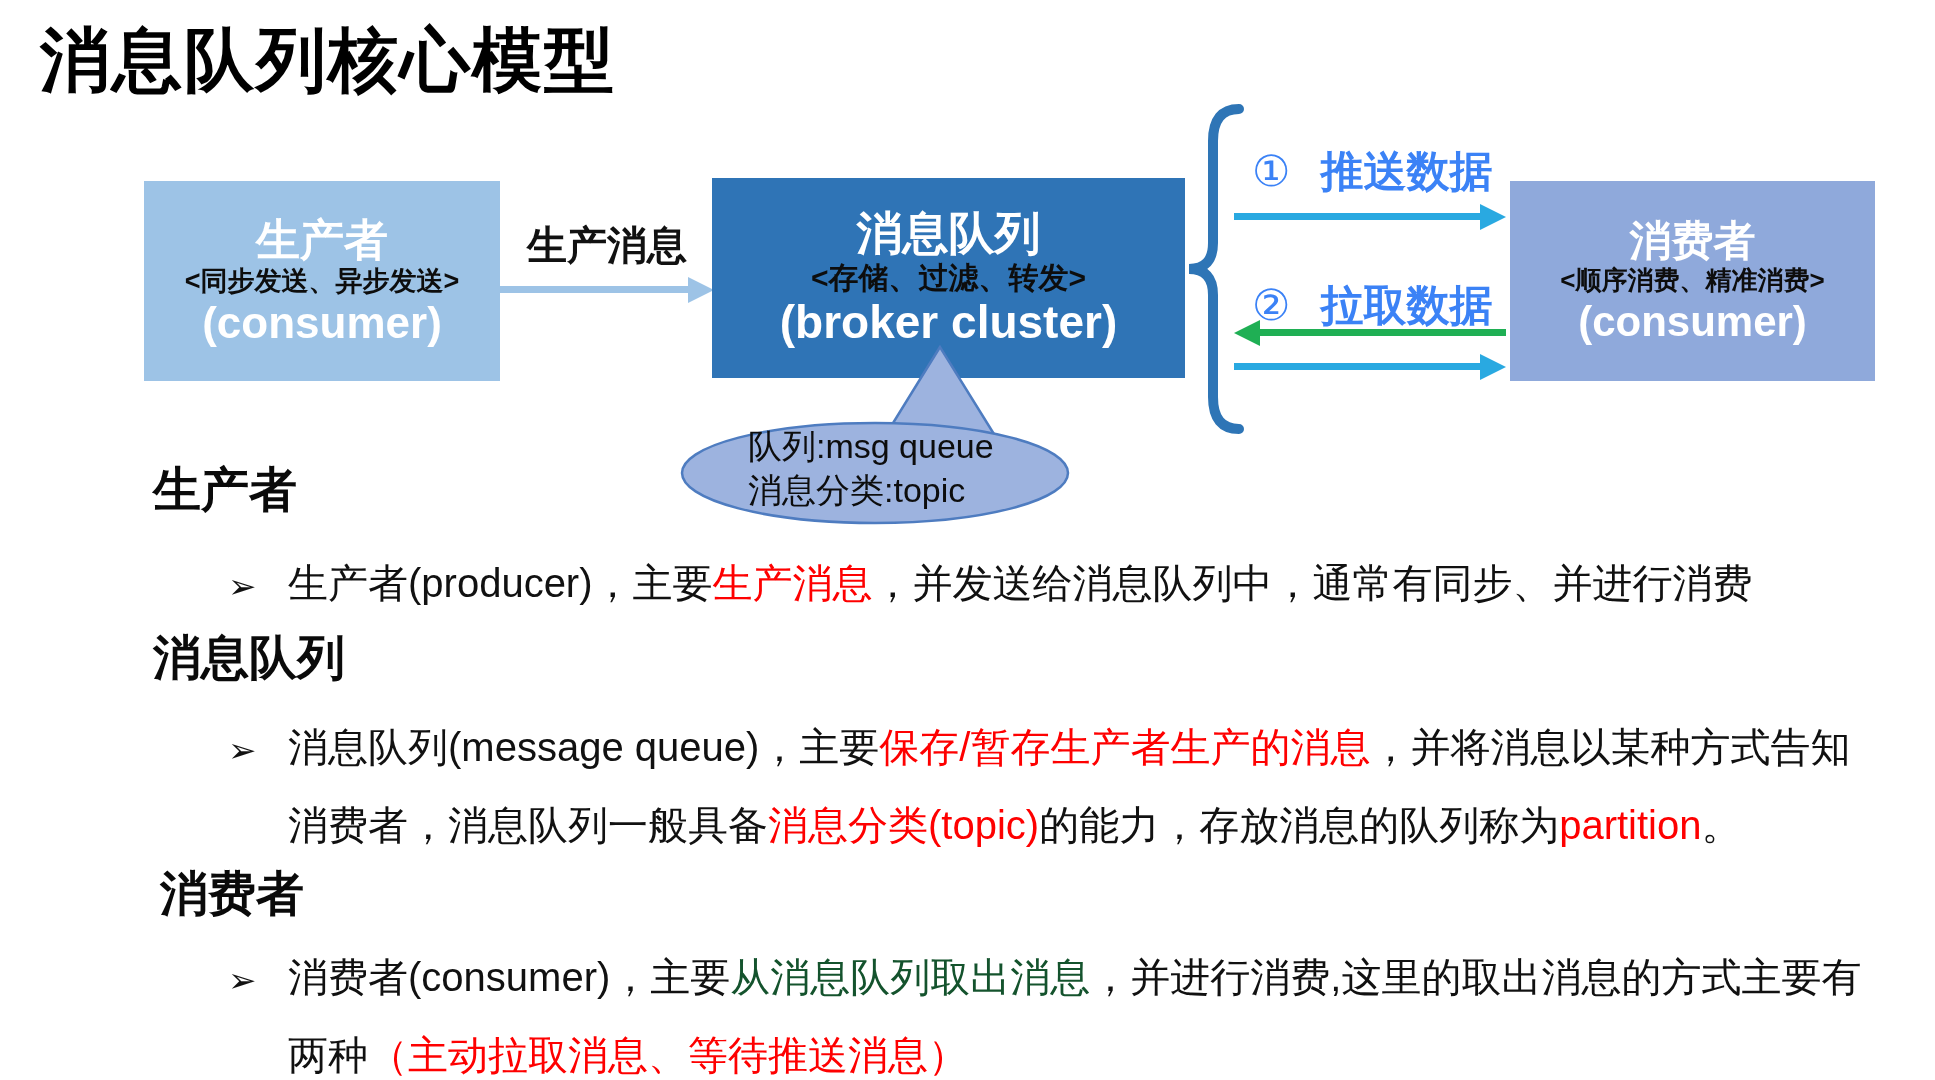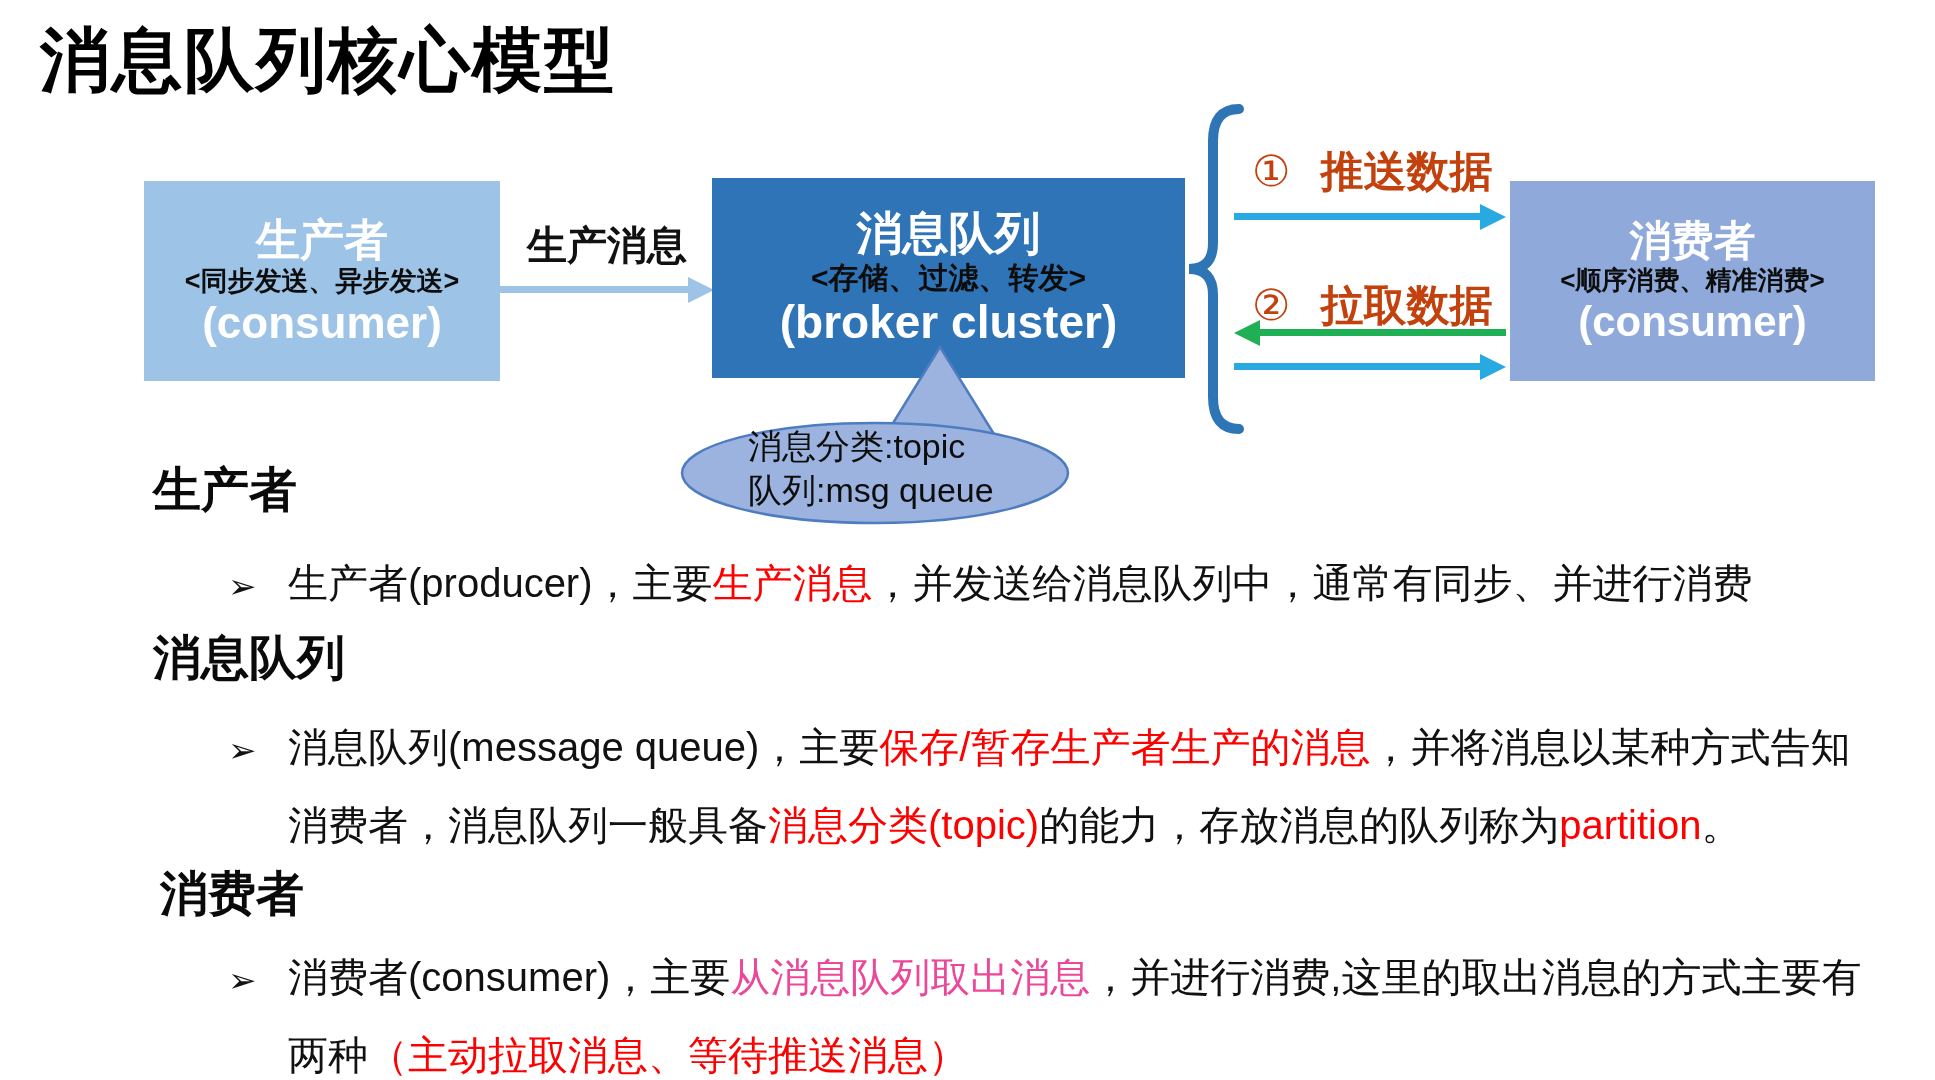--- a/index.html
+++ b/index.html
@@ -43,21 +43,21 @@
   .push-arrow{left:1234px;top:203px;width:272px;}
   .push-arrow .shaft,.pull-return-arrow .shaft{left:0;width:246px;}
   .push-arrow .head,.pull-return-arrow .head{right:0;border-top:13px solid transparent;
       border-bottom:13px solid transparent;border-left:26px solid var(--arrow-blue);}
   .pull-arrow{left:1234px;top:319px;width:272px;}
   .pull-arrow .shaft{left:26px;width:246px;background:var(--arrow-green);}
   .pull-arrow .head{left:0;border-top:13px solid transparent;border-bottom:13px solid transparent;
                     border-right:26px solid var(--arrow-green);}
   .pull-return-arrow{left:1234px;top:353px;width:272px;}
   
-  .step{position:absolute;left:1252px;font-size:43px;font-weight:600;color:#c2410c;white-space:nowrap;}
+  .step{position:absolute;left:1252px;font-size:43px;font-weight:600;color:#3b82f6;white-space:nowrap;}
   .step .num{margin-right:30px;font-weight:400;}
   .step1{top:143px;}
   .step2{top:277px;}
   
   .brace-svg{position:absolute;left:1183px;top:103px;}
   .brace-svg path{stroke:var(--brace);stroke-width:10;fill:none;stroke-linecap:round;}
   
   .bubble-svg{position:absolute;left:660px;top:335px;}
   .bubble-svg .shape{fill:var(--bubble-fill);stroke:var(--bubble-border);stroke-width:2.5;}
   .bubble-text{position:absolute;left:748px;top:424px;font-size:34px;line-height:44px;
@@ -127,32 +127,32 @@
     <div class="bt">消费者</div>
     <div class="bs">&lt;顺序消费、精准消费&gt;</div>
     <div class="be">(consumer)</div>
   </div>
 
   <svg class="bubble-svg" width="420" height="200" viewBox="0 0 420 200">
     <polygon class="shape" points="280,12 212,122 342,112"></polygon>
     <ellipse class="shape" cx="215" cy="138" rx="193" ry="50"></ellipse>
   </svg>
   <div class="bubble-text">
+    <div>队列:msg queue</div>
     <div>消息分类:topic</div>
-    <div>队列:msg queue</div>
   </div>
 
   <h2 class="sec-heading sh1">生产者</h2>
   <div class="bullet b1">
     <span class="marker">➢</span><span style="color: rgb(17, 17, 17);">生产者(producer)，主要</span><span style="color: rgb(254, 0, 0);">生产消息</span><span style="color: rgb(17, 17, 17);">，并发送给消息队列中，通常有同步、并进行消费</span>
   </div>
 
   <h2 class="sec-heading sh2">消息队列</h2>
   <div class="bullet b2">
     <span class="marker">➢</span><span style="color: rgb(17, 17, 17);">消息队列(message queue)，主要</span><span style="color: rgb(254, 0, 0);">保存/暂存生产者生产的消息</span><span style="color: rgb(17, 17, 17);">，并将消息以某种方式告知消费者，消息队列一般具备</span><span style="color: rgb(254, 0, 0);">消息分类(topic)</span><span style="color: rgb(17, 17, 17);">的能力，存放消息的队列称为</span><span style="color: rgb(254, 0, 0);">partition</span><span style="color: rgb(17, 17, 17);">。</span>
   </div>
 
   <h2 class="sec-heading sh3">消费者</h2>
   <div class="bullet b3">
-    <span class="marker">➢</span><span style="color: rgb(17, 17, 17);">消费者(consumer)，主要</span><span style="color: #ec4899;">从消息队列取出消息</span><span style="color: rgb(17, 17, 17);">，并进行消费,这里的取出消息的方式主要有两种</span><span style="color: rgb(254, 0, 0);">（主动拉取消息、等待推送消息）</span>
+    <span class="marker">➢</span><span style="color: rgb(17, 17, 17);">消费者(consumer)，主要</span><span style="color: #14532d;">从消息队列取出消息</span><span style="color: rgb(17, 17, 17);">，并进行消费,这里的取出消息的方式主要有两种</span><span style="color: rgb(254, 0, 0);">（主动拉取消息、等待推送消息）</span>
   </div>
 
 </div>
 
 </body></html>

